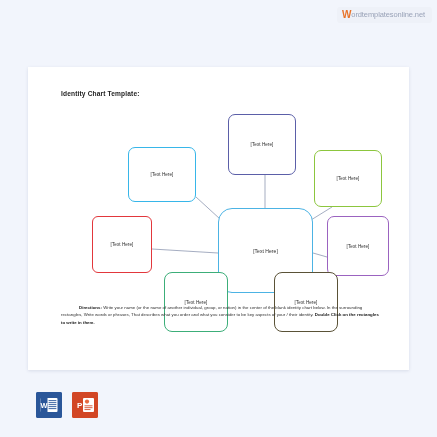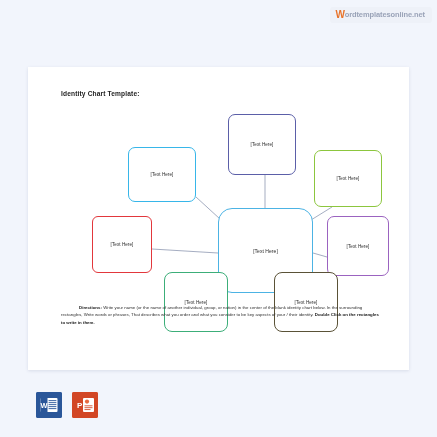--- a/index.html
+++ b/index.html
@@ -28,21 +28,21 @@
     line-height: 1;
   }
   #watermark .wm-w {
     font-size: 10px;
     font-weight: bold;
     color: #e8732a;
     letter-spacing: -0.2px;
   }
   #watermark .wm-rest {
     font-size: 7.5px;
-    font-weight: bold;
+    font-weight: normal;
     color: #9aa3b8;
     letter-spacing: -0.1px;
   }
 
   
   #page {
     position: absolute;
     left: 28px;
     top: 67px;
     width: 381px;

